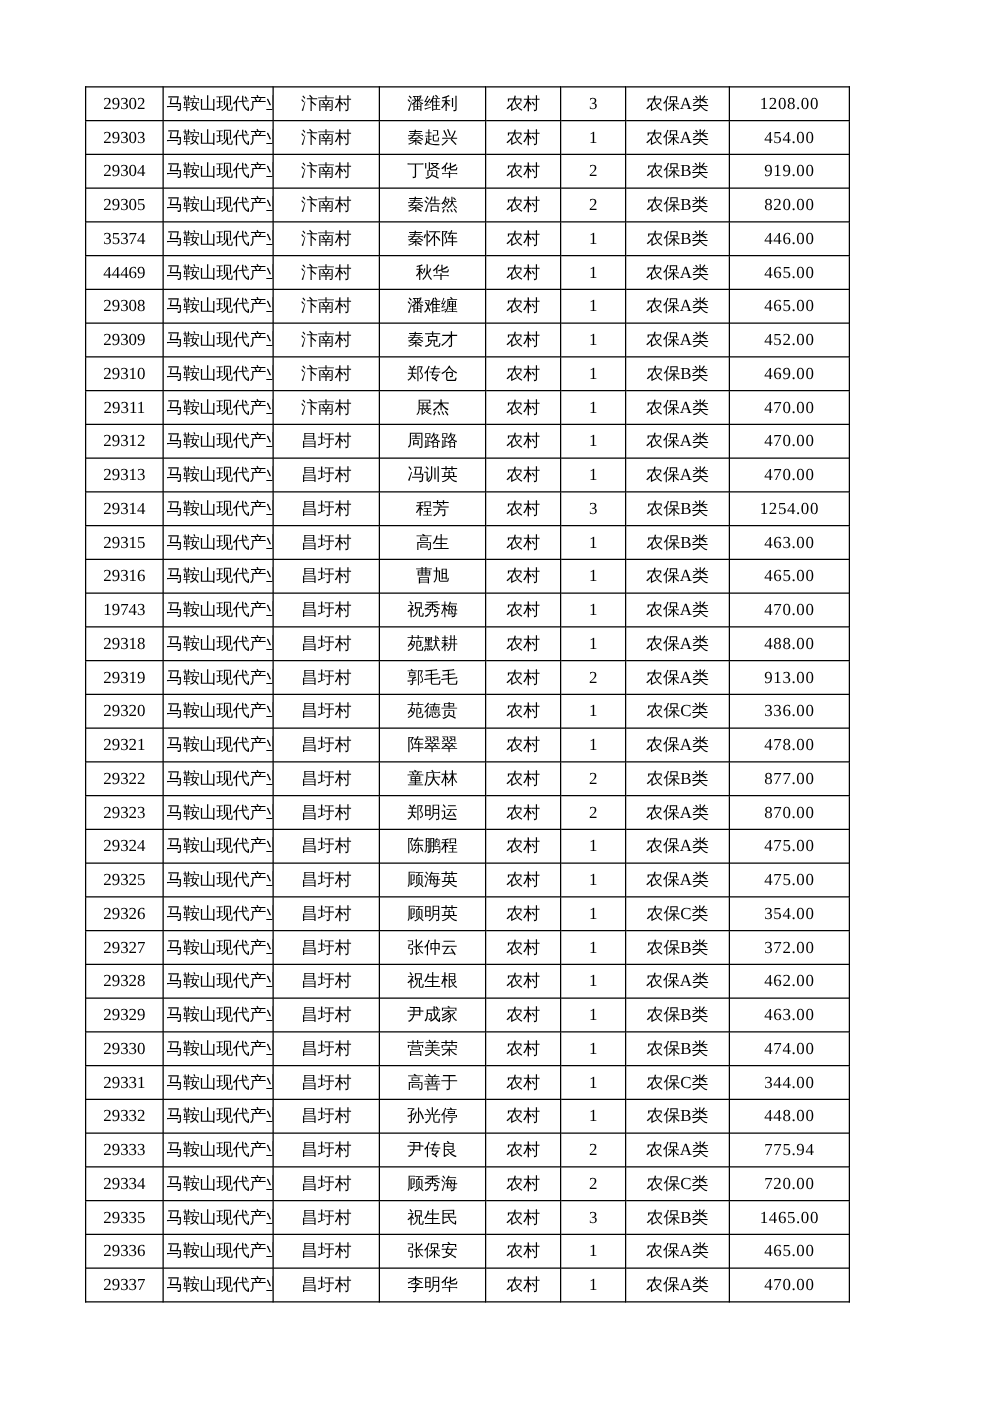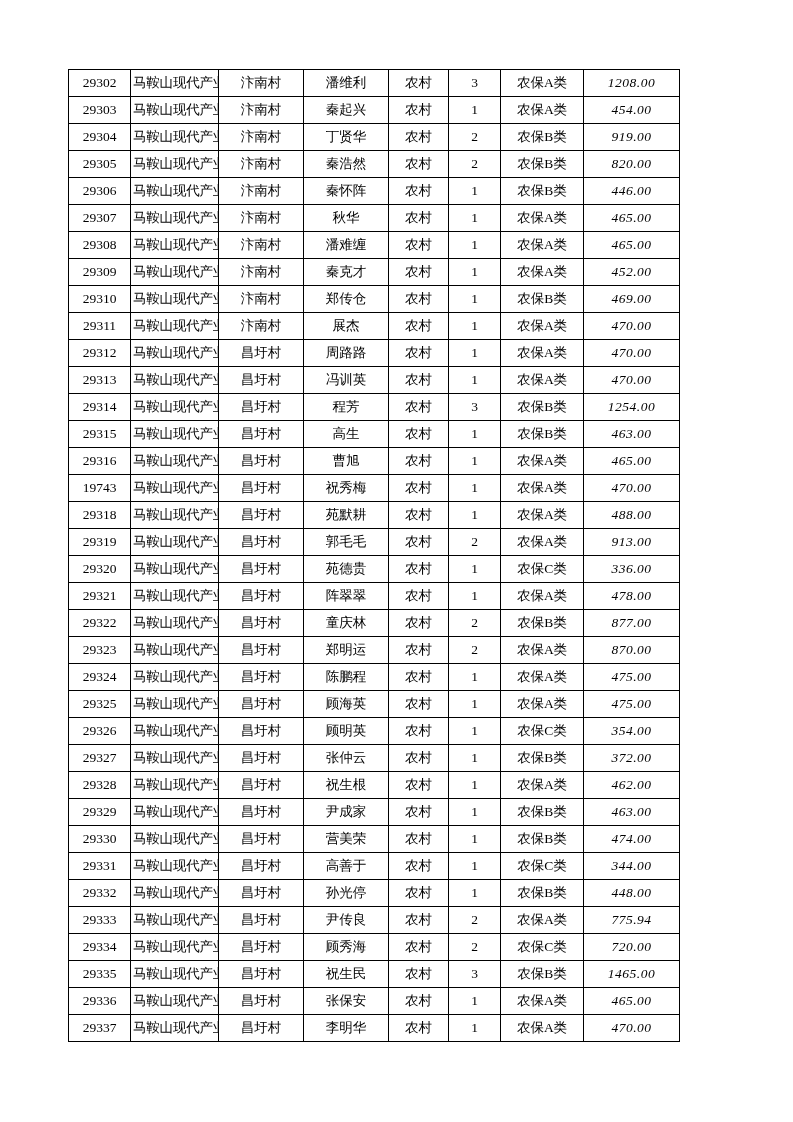--- a/index.html
+++ b/index.html
@@ -59,21 +59,20 @@
   td.org  {
     text-align: left;
     font-size: 13.5px;
     padding-left: 1px;
     letter-spacing: -0.2px;
   }
   td.amt  {
     font-family: "Liberation Serif", serif;
     font-size: 13.5px;
     letter-spacing: 0.5px;
-    font-style: italic;
   }
   td.cnt  { font-family: "Liberation Serif", serif; }
 </style>
 </head>
 <body>
 
 <div class="page">
   <div class="table-wrap">
     <table class="data">
       <colgroup>
@@ -121,31 +120,31 @@
             <td class="id">29305</td>
             <td class="org">马鞍山现代产业</td>
             <td class="vil">汴南村</td>
             <td class="name">秦浩然</td>
             <td class="type">农村</td>
             <td class="cnt">2</td>
             <td class="ins">农保B类</td>
             <td class="amt">820.00</td>
           </tr>
           <tr>
-            <td class="id">29306</td>
+            <td class="id">35374</td>
             <td class="org">马鞍山现代产业</td>
             <td class="vil">汴南村</td>
             <td class="name">秦怀阵</td>
             <td class="type">农村</td>
             <td class="cnt">1</td>
             <td class="ins">农保B类</td>
             <td class="amt">446.00</td>
           </tr>
           <tr>
-            <td class="id">29307</td>
+            <td class="id">44469</td>
             <td class="org">马鞍山现代产业</td>
             <td class="vil">汴南村</td>
             <td class="name">秋华</td>
             <td class="type">农村</td>
             <td class="cnt">1</td>
             <td class="ins">农保A类</td>
             <td class="amt">465.00</td>
           </tr>
           <tr>
             <td class="id">29308</td>

